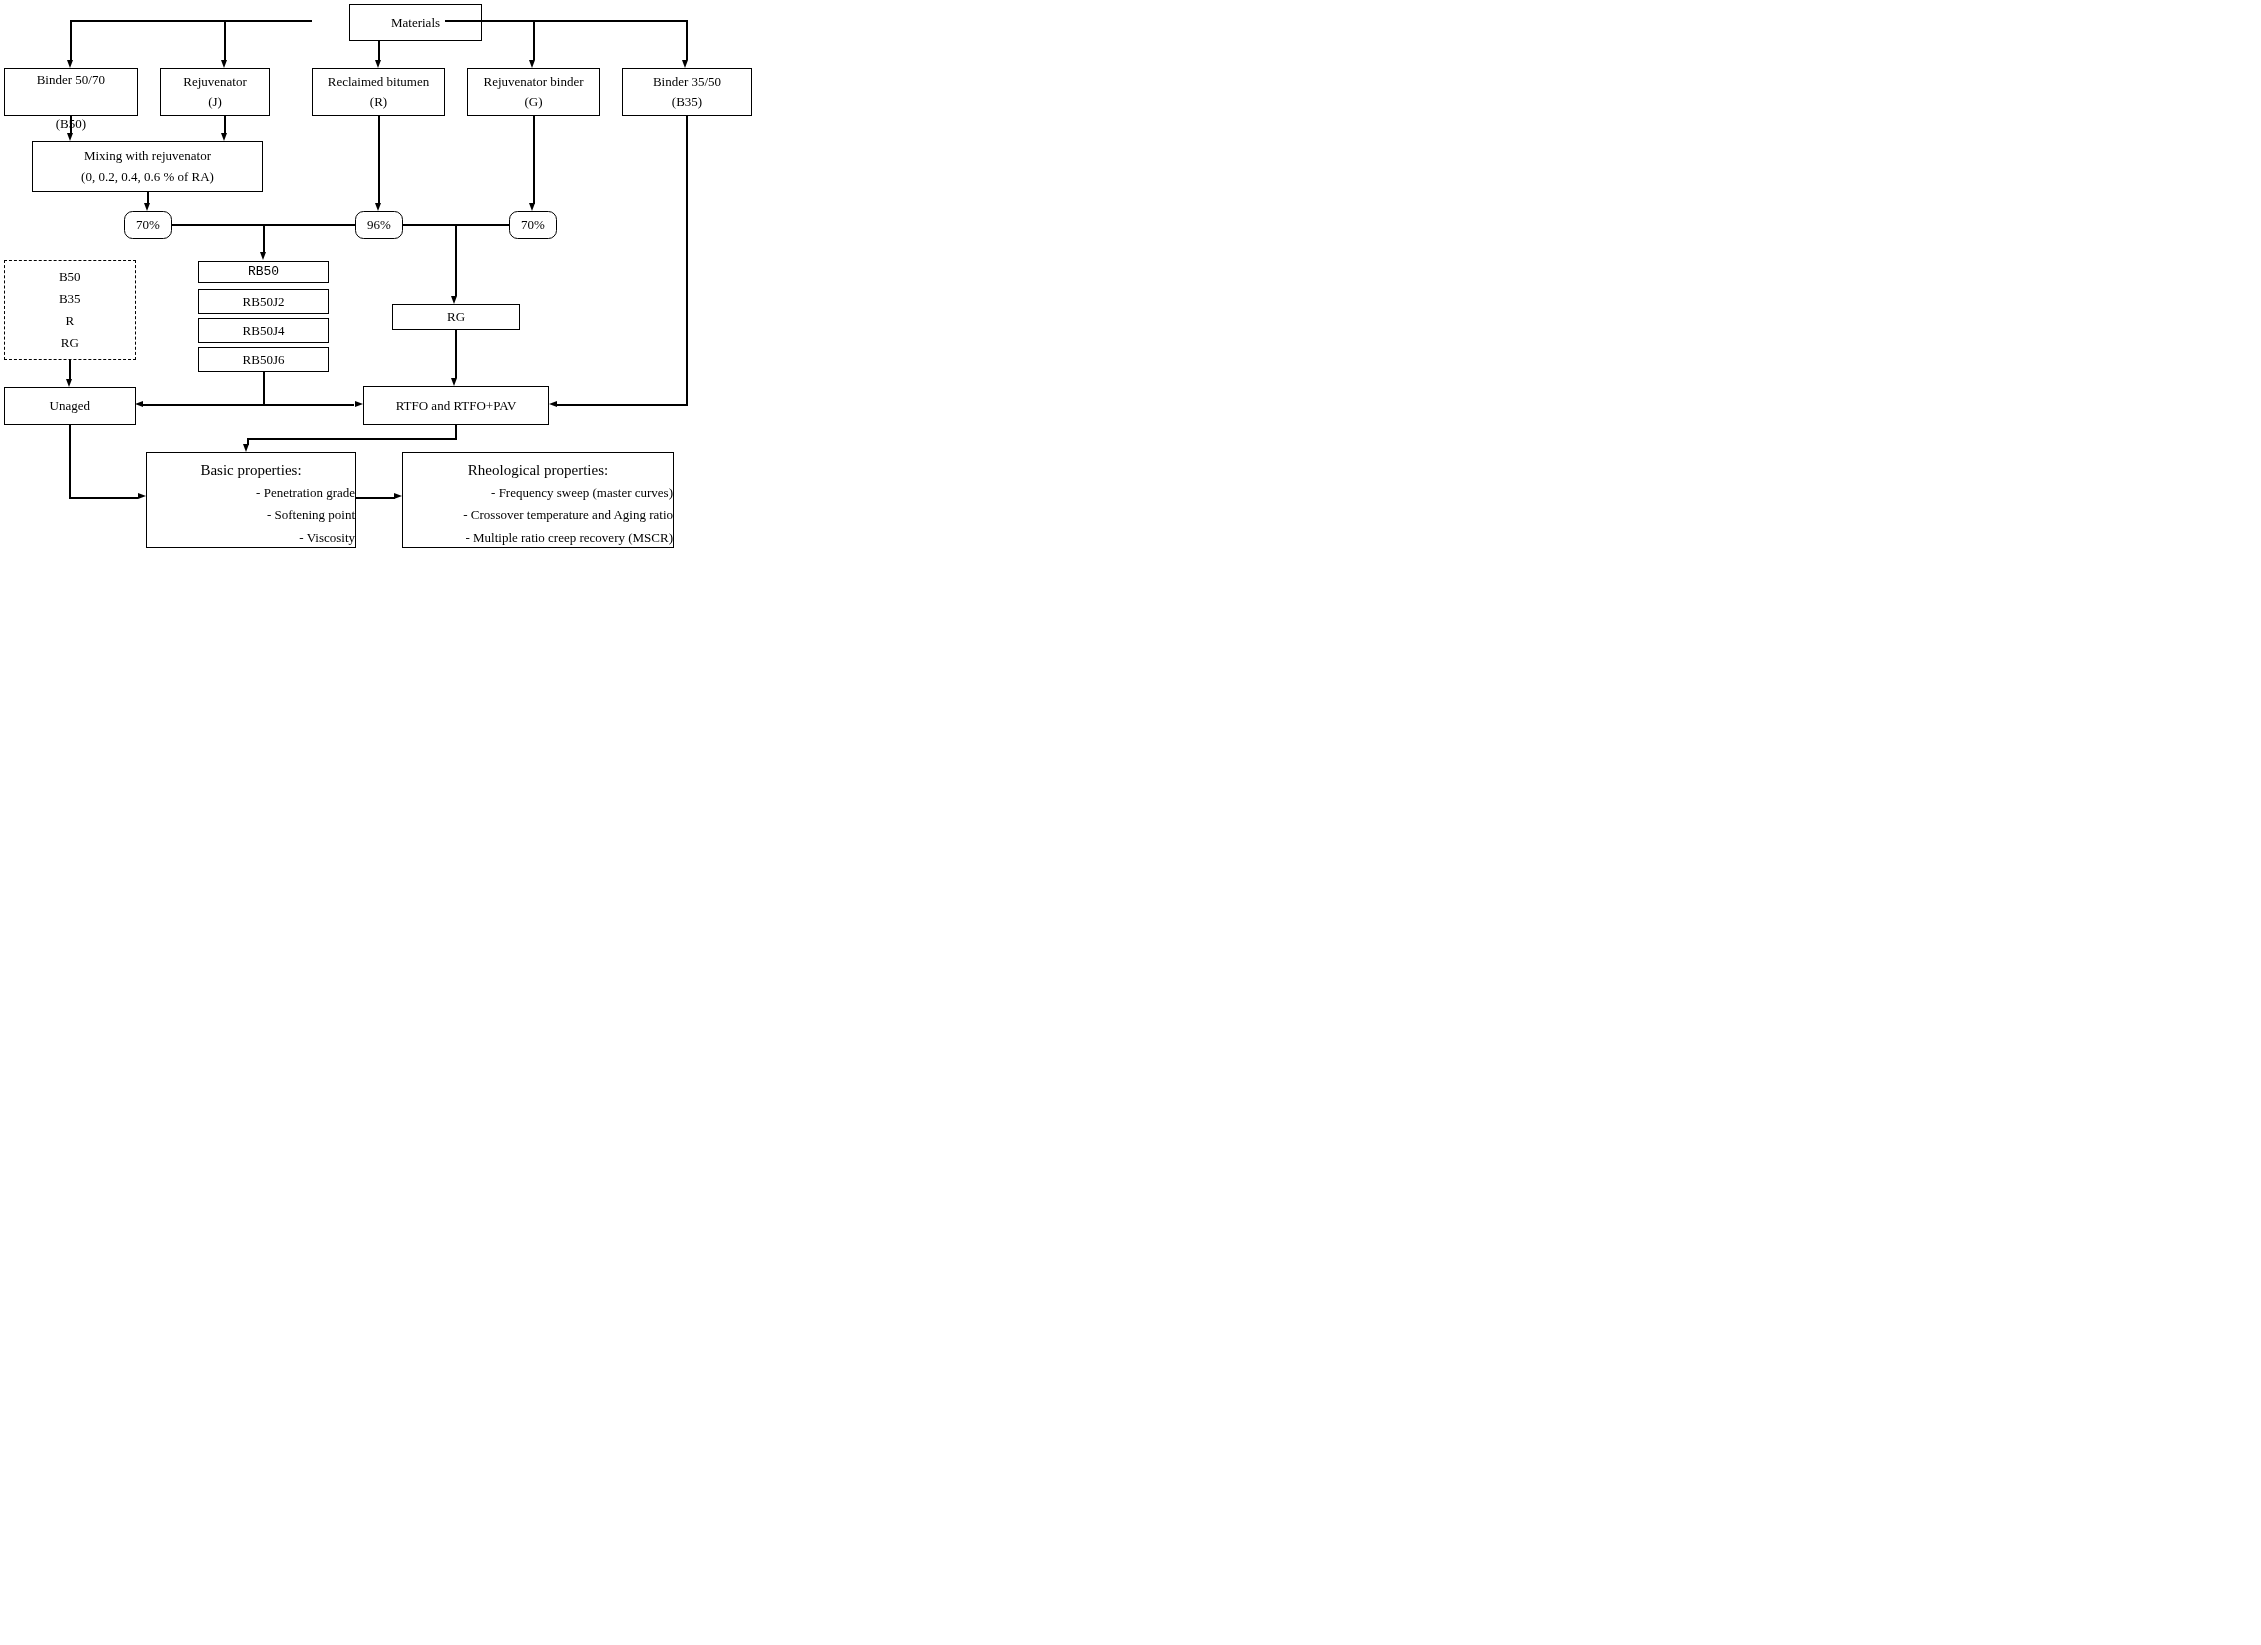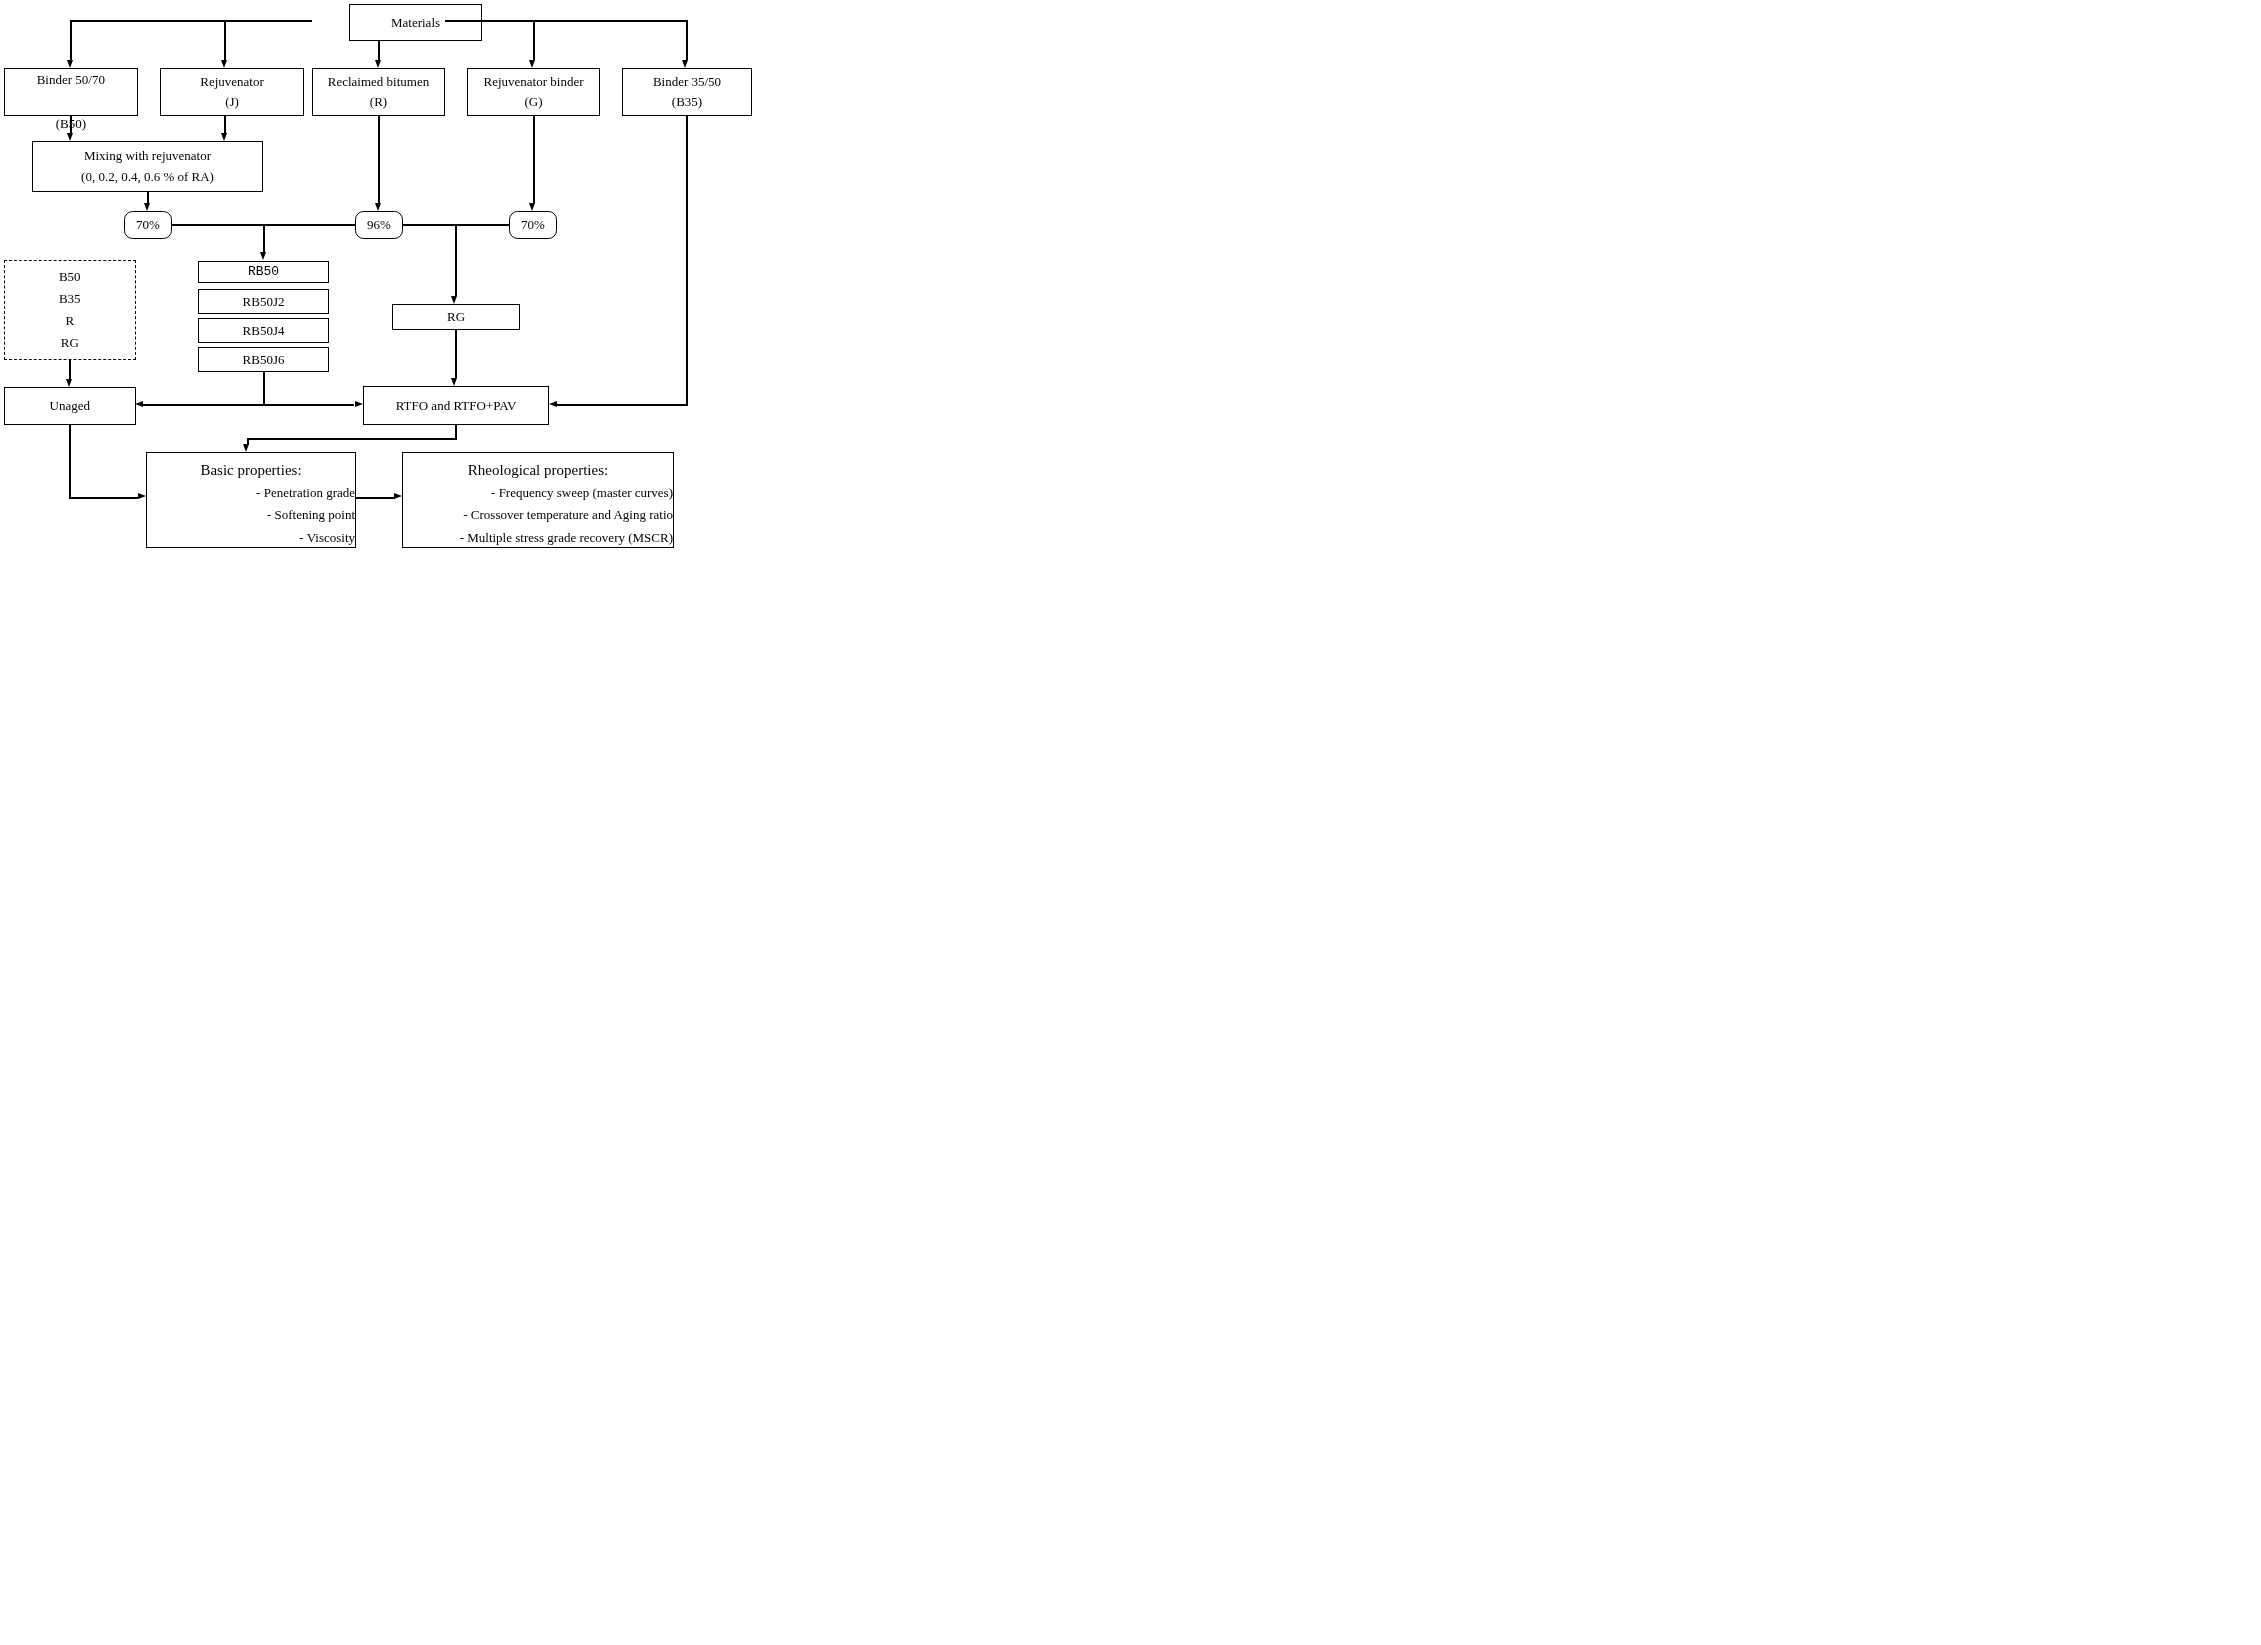--- a/index.html
+++ b/index.html
@@ -55,21 +55,21 @@
 
   <div class="node" style="left:312px; top:3.8px; width:133px; height:37px;margin-left:37px;">
     <span>Materials</span>
   </div>
 
   <div class="node two-line" style="left:3.8px; top:68px; width:134px; height:48px;gap:28px;">
     <span>Binder 50/70</span>
     <span>(B50)</span>
   </div>
 
-  <div class="node two-line" style="left:160px; top:68px; width:144px; height:48px;">
+  <div class="node two-line" style="left:160px; top:68px; width:110px; height:48px;">
     <span>Rejuvenator</span>
     <span>(J)</span>
   </div>
 
   <div class="node two-line" style="left:312px; top:68px; width:133px; height:48px;">
     <span>Reclaimed bitumen</span>
     <span>(R)</span>
   </div>
 
   <div class="node two-line" style="left:467px; top:68px; width:133px; height:48px;">
@@ -138,21 +138,21 @@
       <div>- Softening point</div>
       <div>- Viscosity</div>
     </div>
   </div>
 
   <div class="node listbox" style="left:402px; top:452px; width:272px; height:96px;">
     <div class="box-title">Rheological properties:</div>
     <div class="box-items">
       <div>- Frequency sweep (master curves)</div>
       <div>- Crossover temperature and Aging ratio</div>
-      <div>- Multiple stress grade recovery (MSCR)</div>
+      <div>- Multiple ratio creep recovery (MSCR)</div>
     </div>
   </div>
 
   <div class="h-line" style="left:70px; top:20.4px; width:242px; height:2.1px;"></div>
   <div class="h-line" style="left:445px; top:20.4px; width:242px; height:2.1px;"></div>
 
   <div class="v-line" style="left:70px; top:20.4px; width:1.6px; height:40px;"></div>
   <div class="arr down" style="left:67px; top:60px;"></div>
 
   <div class="v-line" style="left:224px; top:20.4px; width:1.6px; height:40px;"></div>

